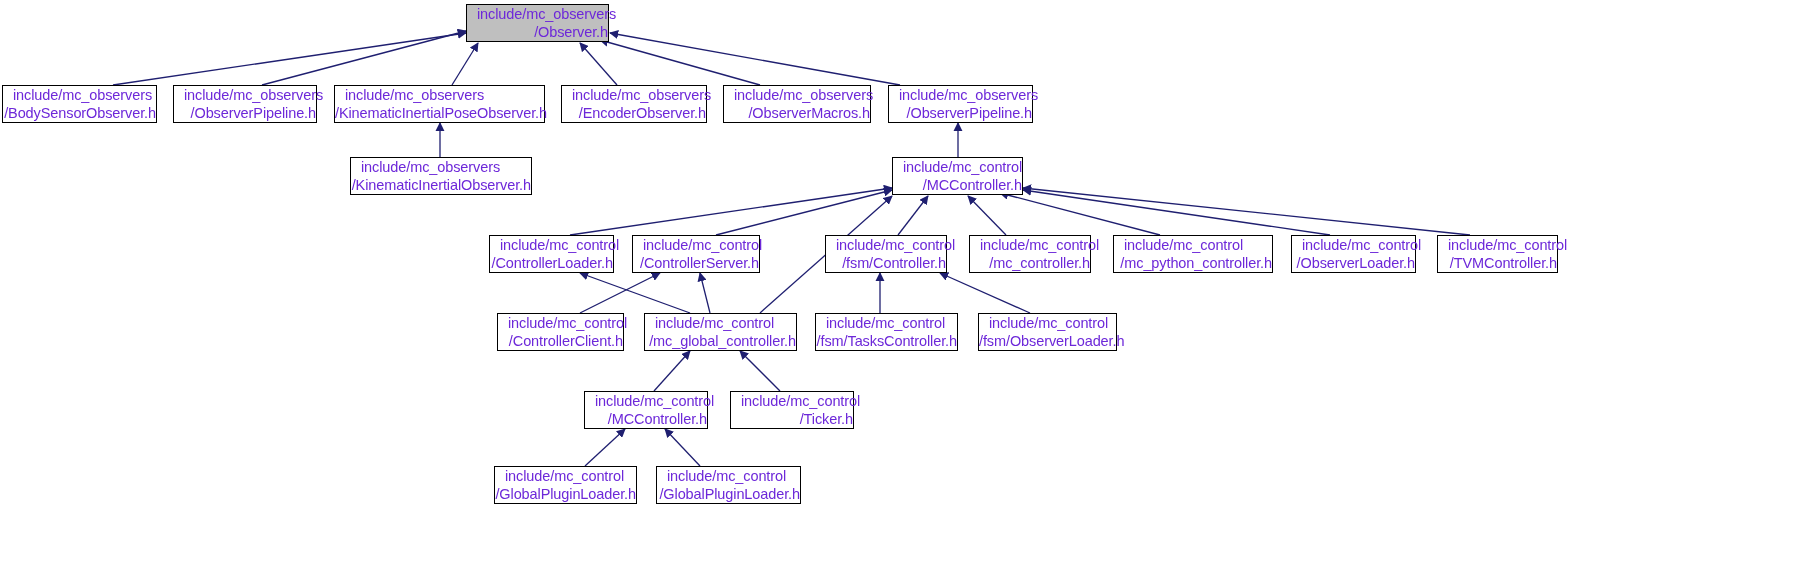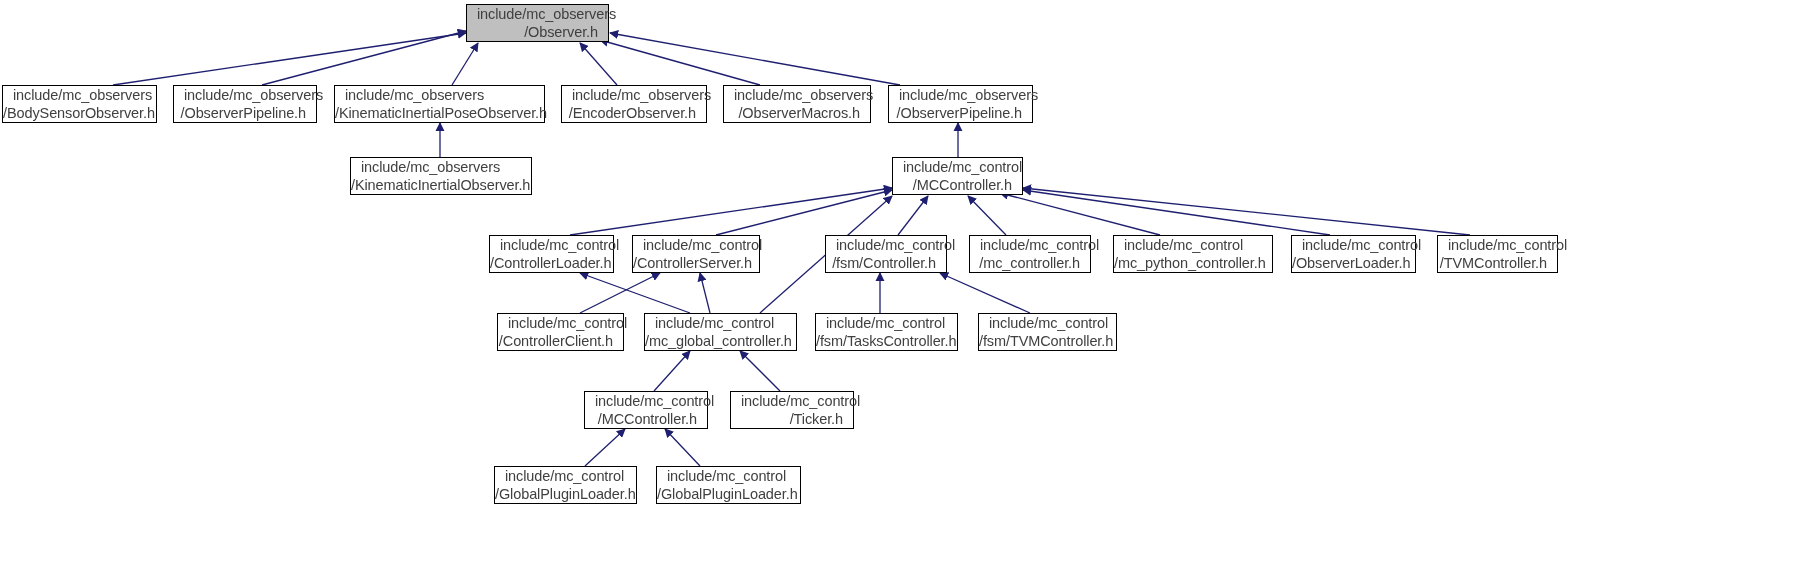--- a/index.html
+++ b/index.html
@@ -21,21 +21,21 @@
     top: 0;
     width: 1818px;
     height: 588px;
     pointer-events: none;
   }
   .node {
     position: absolute;
     box-sizing: border-box;
     border: 1px solid #000000;
     background: #ffffff;
-    color: #404040;
+    color: #6d28d9;
     font-size: 14.5px;
     line-height: 18px;
     text-align: center;
     display: flex;
     flex-direction: column;
     align-items: center;
     justify-content: center;
     white-space: pre;
     letter-spacing: -0.1px;
     z-index: 2;
@@ -43,21 +43,20 @@
   .node.root {
     background: #bfbfbf;
     border: 1px solid #000000;
   }
   .node .l1, .node .l2 {
     display: block;
     width: 100%;
   }
   .node .l2 {
     text-align: right;
-    padding-right: 10px;
     box-sizing: border-box;
   }
   .node .l1 {
     text-align: left;
     padding-left: 10px;
     box-sizing: border-box;
   }
 </style>
 </head>
 <body>
@@ -107,18 +106,18 @@
     <div class="node" style="left: 489px; top: 235px; width: 125px; height: 38px;"><span class="l1">include/mc_control</span><span class="l2">/ControllerLoader.h</span></div>
     <div class="node" style="left: 632px; top: 235px; width: 128px; height: 38px;"><span class="l1">include/mc_control</span><span class="l2">/ControllerServer.h</span></div>
     <div class="node" style="left: 825px; top: 235px; width: 122px; height: 38px;"><span class="l1">include/mc_control</span><span class="l2">/fsm/Controller.h</span></div>
     <div class="node" style="left: 969px; top: 235px; width: 122px; height: 38px;"><span class="l1">include/mc_control</span><span class="l2">/mc_controller.h</span></div>
     <div class="node" style="left: 1113px; top: 235px; width: 160px; height: 38px;"><span class="l1">include/mc_control</span><span class="l2">/mc_python_controller.h</span></div>
     <div class="node" style="left: 1291px; top: 235px; width: 125px; height: 38px;"><span class="l1">include/mc_control</span><span class="l2">/ObserverLoader.h</span></div>
     <div class="node" style="left: 1437px; top: 235px; width: 121px; height: 38px;"><span class="l1">include/mc_control</span><span class="l2">/TVMController.h</span></div>
     <div class="node" style="left: 497px; top: 313px; width: 127px; height: 38px;"><span class="l1">include/mc_control</span><span class="l2">/ControllerClient.h</span></div>
     <div class="node" style="left: 644px; top: 313px; width: 153px; height: 38px;"><span class="l1">include/mc_control</span><span class="l2">/mc_global_controller.h</span></div>
     <div class="node" style="left: 815px; top: 313px; width: 143px; height: 38px;"><span class="l1">include/mc_control</span><span class="l2">/fsm/TasksController.h</span></div>
-    <div class="node" style="left: 978px; top: 313px; width: 139px; height: 38px;"><span class="l1">include/mc_control</span><span class="l2">/fsm/TVMController.h</span></div>
+    <div class="node" style="left: 978px; top: 313px; width: 139px; height: 38px;"><span class="l1">include/mc_control</span><span class="l2">/fsm/ObserverLoader.h</span></div>
     <div class="node" style="left: 584px; top: 391px; width: 124px; height: 38px;"><span class="l1">include/mc_control</span><span class="l2">/MCController.h</span></div>
     <div class="node" style="left: 730px; top: 391px; width: 124px; height: 38px;"><span class="l1">include/mc_control</span><span class="l2">/Ticker.h</span></div>
     <div class="node" style="left: 494px; top: 466px; width: 143px; height: 38px;"><span class="l1">include/mc_control</span><span class="l2">/GlobalPluginLoader.h</span></div>
     <div class="node" style="left: 656px; top: 466px; width: 145px; height: 38px;"><span class="l1">include/mc_control</span><span class="l2">/GlobalPluginLoader.h</span></div>
   </div>
 
 </body></html>

